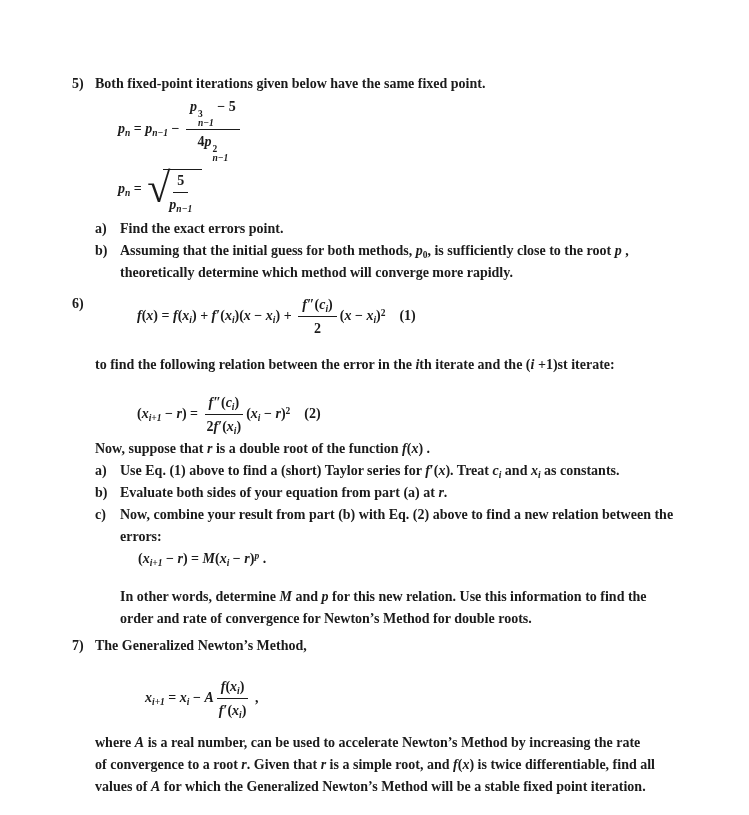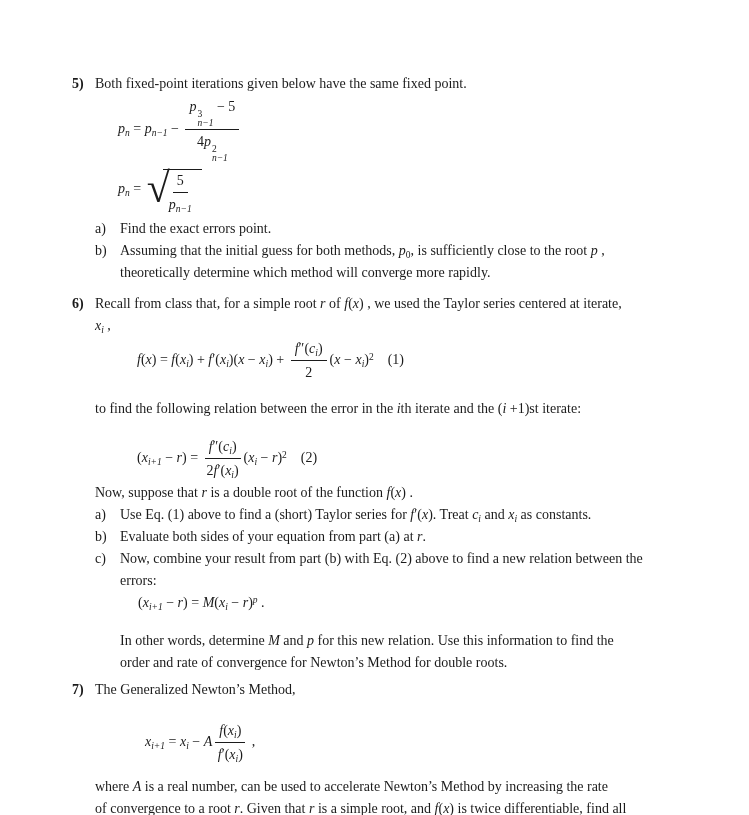--- a/index.html
+++ b/index.html
@@ -9,21 +9,21 @@
     background:#ffffff;
     color:#1b1b1b;
     font-family:"Liberation Serif","DejaVu Serif",serif;
     font-size:14px;line-height:22px;
     overflow:hidden;
     box-sizing:border-box;
   }
   .content{padding:73px 6px 0 72px;box-sizing:border-box;}
   .problem{display:flex;}
   .pnum{width:23px;flex:none;font-weight:bold;}
-  .pbody{flex:1;min-width:0;}
+  .pbody{flex:1;min-width:0;font-weight:bold;}
   .item{display:flex;}
   .imark{width:25px;flex:none;}
   .ibody{flex:1;min-width:0;}
   .it{font-style:italic;}
   sub{font-size:9.5px;vertical-align:-3px;line-height:0;}
   sup{font-size:9.5px;vertical-align:4px;line-height:0;}
   .stk{display:inline-flex;flex-direction:column;align-items:flex-start;
        font-size:9.5px;line-height:8.5px;vertical-align:-6px;margin-left:1px;}
   .frac{display:inline-flex;flex-direction:column;align-items:center;
         vertical-align:middle;margin:0 3px;text-align:center;}
@@ -77,21 +77,20 @@
         <div class="item">
           <div class="imark">b)</div>
           <div class="ibody">Assuming that the initial guess for both methods, <span class="it">p</span><sub>0</sub>, is sufficiently close to the root  <span class="it">p</span> ,<br>theoretically determine which method will converge more rapidly.</div>
         </div>
       </div>
     </div>
 
     <div class="problem" id="p6">
       <div class="pnum">6)</div>
       <div class="pbody">
-        <p>Recall from class that, for a simple root <span class="it">r</span> of <span class="it">f</span>(<span class="it">x</span>) , we used the Taylor series centered at iterate,<br><span class="it">x</span><sub class="it">i</sub> ,</p>
         <div class="eq" id="eq1"><span class="it">f</span>(<span class="it">x</span>) = <span class="it">f</span>(<span class="it">x</span><sub class="it">i</sub>) + <span class="it">f</span>′(<span class="it">x</span><sub class="it">i</sub>)(<span class="it">x</span> − <span class="it">x</span><sub class="it">i</sub>) + <span class="frac">
               <span class="fnum"><span class="it">f</span>″(<span class="it">c</span><sub class="it">i</sub>)</span>
               <span class="fden">2</span>
             </span>(<span class="it">x</span> − <span class="it">x</span><sub class="it">i</sub>)<sup>2</sup>  (1)</div>
         <p>to find the following relation between the error in the <span class="it">i</span>th iterate and the (<span class="it">i</span> +1)st iterate:</p>
         <div class="eq" id="eq2">(<span class="it">x</span><sub class="it">i+1</sub> − <span class="it">r</span>) = <span class="frac">
               <span class="fnum"><span class="it">f</span>″(<span class="it">c</span><sub class="it">i</sub>)</span>
               <span class="fden">2<span class="it">f</span>′(<span class="it">x</span><sub class="it">i</sub>)</span>
             </span>(<span class="it">x</span><sub class="it">i</sub> − <span class="it">r</span>)<sup>2</sup>  (2)</div>
         <p>Now, suppose that <span class="it">r</span> is a double root of the function  <span class="it">f</span>(<span class="it">x</span>) .</p>

